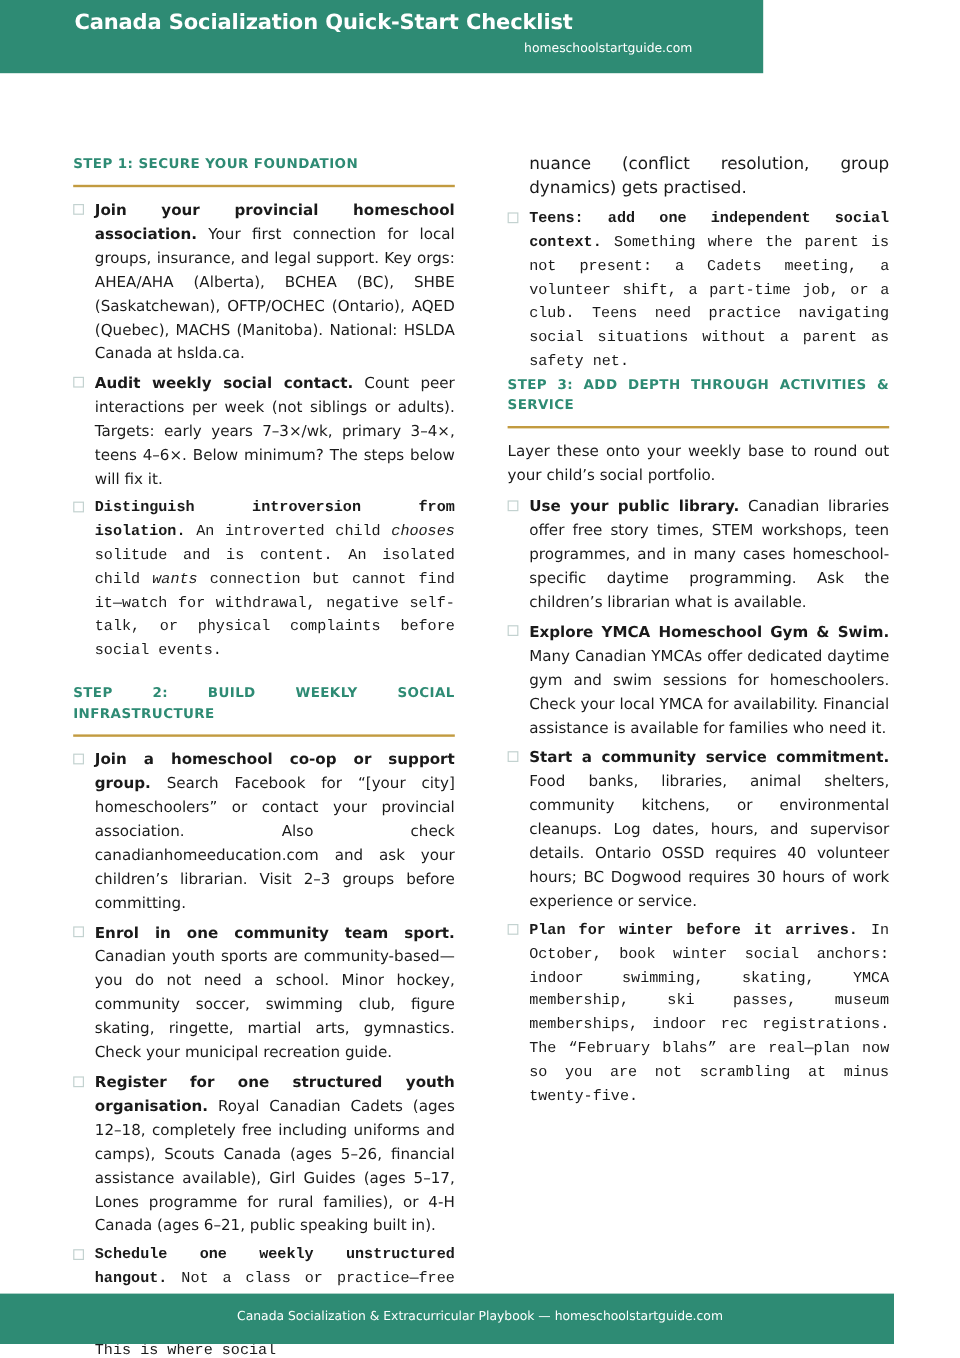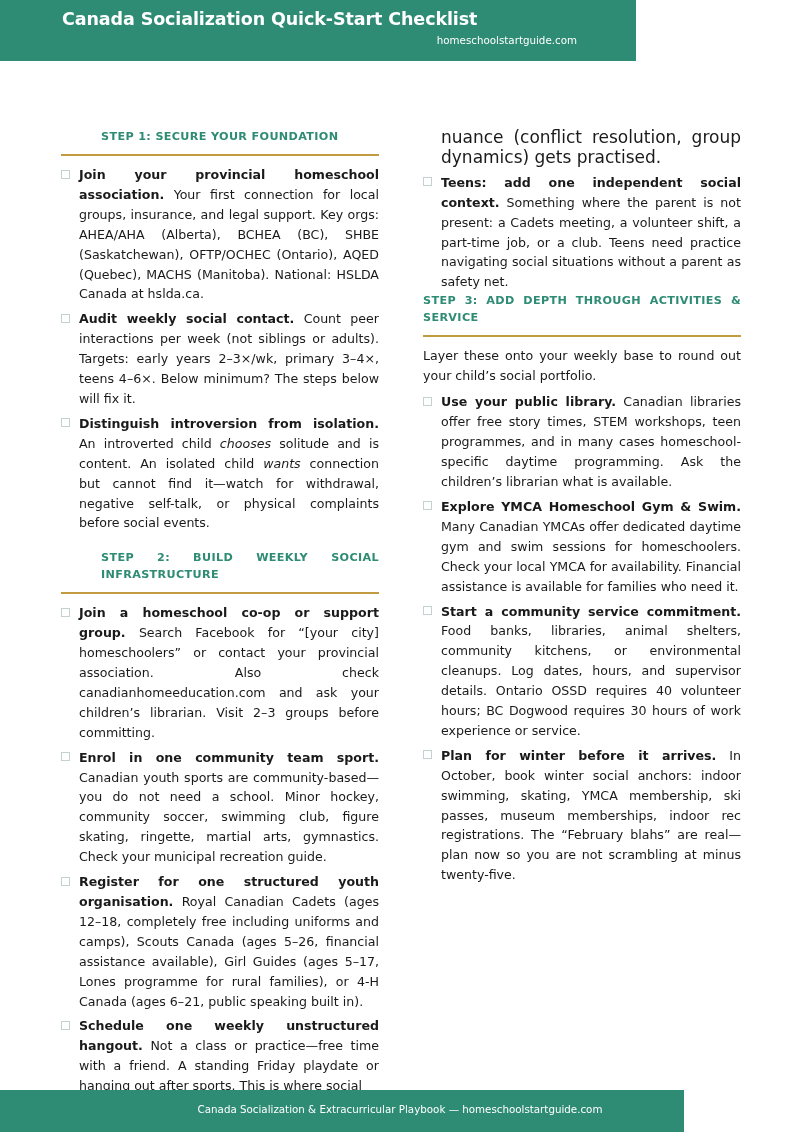--- a/index.html
+++ b/index.html
@@ -68,21 +68,20 @@
     color: #2e8b74;
     letter-spacing: 0.35px;
     text-align: justify;
     text-align-last: justify;
     line-height: 17px;
     margin: 0;
     text-transform: uppercase;
   }
   .step-head.single {
     text-align-last: left;
-    margin-left: 40px;
   }
   .step-rule {
     height: 2px;
     background: #c29b40;
     margin-top: 9px;
     margin-bottom: 9px;
   }
 
   
   .intro {
@@ -103,56 +102,56 @@
   .check-item {
     position: relative;
     padding-left: 18px;
     margin-bottom: 5px;
     font-size: 12.6px;
     line-height: 19.9px;
     text-align: justify;
     color: #1a1a1a;
     hyphens: none;
   }
-  .check-item:last-child { margin-bottom: 0; }
+  .check-item:last-child { margin-bottom: 0; font-family: Liberation Mono, monospace; }
   .checkbox {
     position: absolute;
     left: 0;
     top: 4.5px;
     width: 9px;
     height: 9px;
     border: 1.2px solid #c3d2d0;
     background: #ffffff;
     box-sizing: border-box;
   }
   .item-lead {
     font-weight: bold;
   }
   .item-body { }
   em { font-style: italic; }
 
   
   .cont-para {
-    font-size: 17px;
+    font-size: 14px;
     line-height: 19.9px;
     text-align: justify;
     margin: 0 0 5px 0;
     padding-left: 18px;
     color: #1a1a1a;
   }
 
   .step-block { margin-bottom: 0; }
   .step-block + .step-block { margin-top: 16px; }
 
   
   .footer {
     position: absolute;
     left: 0;
-    bottom: 0;
-    width: 684px;
+    bottom: 12px;
+    width: 745px;
     height: 42px;
     background: #2e8b74;
   }
   .footer-text {
     position: absolute;
     left: 0;
     top: 13px;
     width: 800px;
     text-align: center;
     font-size: 10.3px;
@@ -170,21 +169,21 @@
 <div class="col col-left">
 
   <div class="step-block">
     <div class="step-head single">STEP 1: SECURE YOUR FOUNDATION</div>
     <div class="step-rule"></div>
     <ul class="check-list">
       <li class="check-item">
         <span class="checkbox"></span><span class="item-lead">Join your provincial homeschool association.</span><span class="item-body"> Your first connection for local groups, insurance, and legal support.  Key orgs:  AHEA/AHA (Alberta), BCHEA (BC), SHBE (Saskatchewan), OFTP/OCHEC (Ontario),  AQED  (Quebec),  MACHS  (Manitoba). National: HSLDA Canada at hslda.ca.</span>
       </li>
       <li class="check-item">
-        <span class="checkbox"></span><span class="item-lead">Audit weekly social contact.</span><span class="item-body"> Count peer interactions per week (not siblings or adults). Targets:  early years 2–3×/wk, primary 3–4×, teens 4–6×.  Below minimum?  The steps below will fix it.</span>
+        <span class="checkbox"></span><span class="item-lead">Audit weekly social contact.</span><span class="item-body"> Count peer interactions per week (not siblings or adults). Targets:  early years 7–3×/wk, primary 3–4×, teens 4–6×.  Below minimum?  The steps below will fix it.</span>
       </li>
       <li class="check-item">
         <span class="checkbox"></span><span class="item-lead">Distinguish introversion from isolation.</span><span class="item-body"><span> An introverted child </span><em>chooses</em><span> solitude and is content. An isolated child </span><em>wants</em><span> connection but cannot find it—watch for withdrawal, negative self-talk, or physical complaints before social events.</span></span>
       </li>
     </ul>
   </div>
 
   <div class="step-block">
     <div class="step-head single">STEP 2: BUILD WEEKLY SOCIAL INFRASTRUCTURE</div>
     <div class="step-rule"></div>

